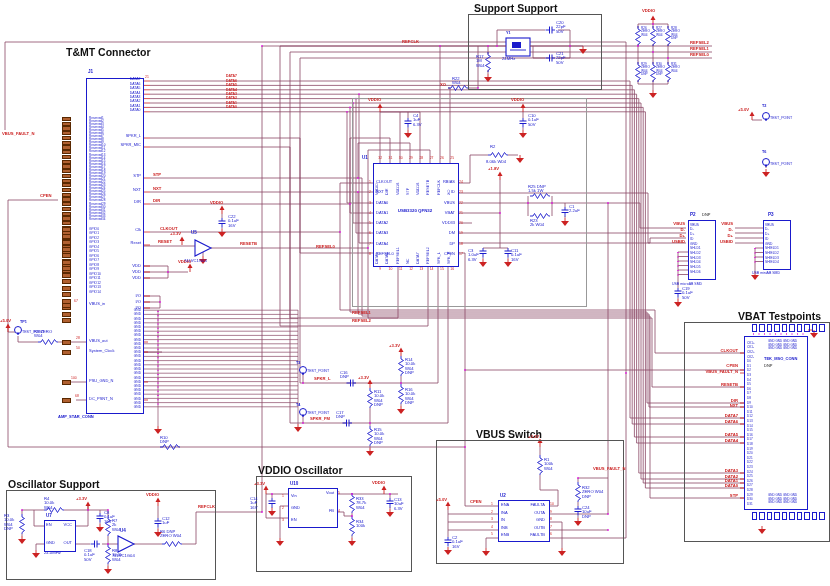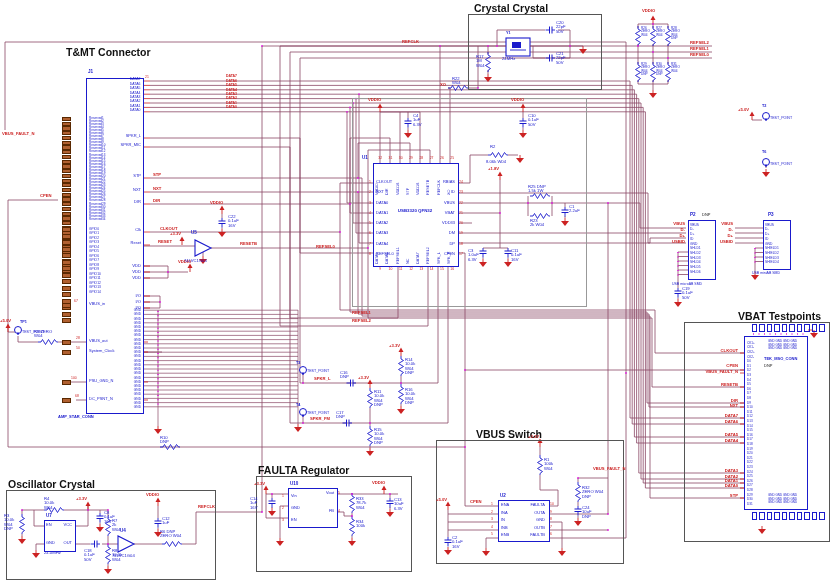--- a/index.html
+++ b/index.html
@@ -244,23 +244,23 @@
   </g>
 
   <line x1="158" y1="311" x2="158" y2="407" stroke="#e020e0" stroke-width="1.7" stroke-dasharray="1 3.2"></line>
   <line x1="678" y1="252" x2="678" y2="276" stroke="#e020e0" stroke-width="1.6" stroke-dasharray="1 3.5"></line>
   <line x1="755" y1="248" x2="755" y2="263" stroke="#e020e0" stroke-width="1.6" stroke-dasharray="1 3.5"></line>
   <line x1="753" y1="334" x2="808" y2="334" stroke="#e020e0" stroke-width="1.6" stroke-dasharray="1 4.5"></line>
   <line x1="753" y1="508" x2="808" y2="508" stroke="#e020e0" stroke-width="1.6" stroke-dasharray="1 4.5"></line>
 </svg>
 
 <div class="p sec-title" style="left:66px;top:46px">T&amp;MT Connector</div>
-<div class="p sec-title" style="left:474px;top:2px">Crystal Crystal</div>
-<div class="p sec-title" style="left:8px;top:478px">Oscillator Crystal</div>
-<div class="p sec-title" style="left:258px;top:464px">FAULTA Regulator</div>
+<div class="p sec-title" style="left:474px;top:2px">Support Support</div>
+<div class="p sec-title" style="left:8px;top:478px">Oscillator Support</div>
+<div class="p sec-title" style="left:258px;top:464px">VDDIO Oscillator</div>
 <div class="p sec-title" style="left:476px;top:428px">VBUS Switch</div>
 <div class="p sec-title" style="left:738px;top:310px">VBAT Testpoints</div>
 
 <div class="p secbox" style="left:468px;top:14px;width:132px;height:74px"></div>
 <div class="p secbox" style="left:6px;top:490px;width:208px;height:88px"></div>
 <div class="p secbox" style="left:256px;top:476px;width:154px;height:94px"></div>
 <div class="p secbox" style="left:436px;top:440px;width:186px;height:122px"></div>
 <div class="p secbox" style="left:684px;top:322px;width:144px;height:218px"></div>
 <div class="p graybox" style="left:352px;top:98px;width:233px;height:207px"></div>
 

